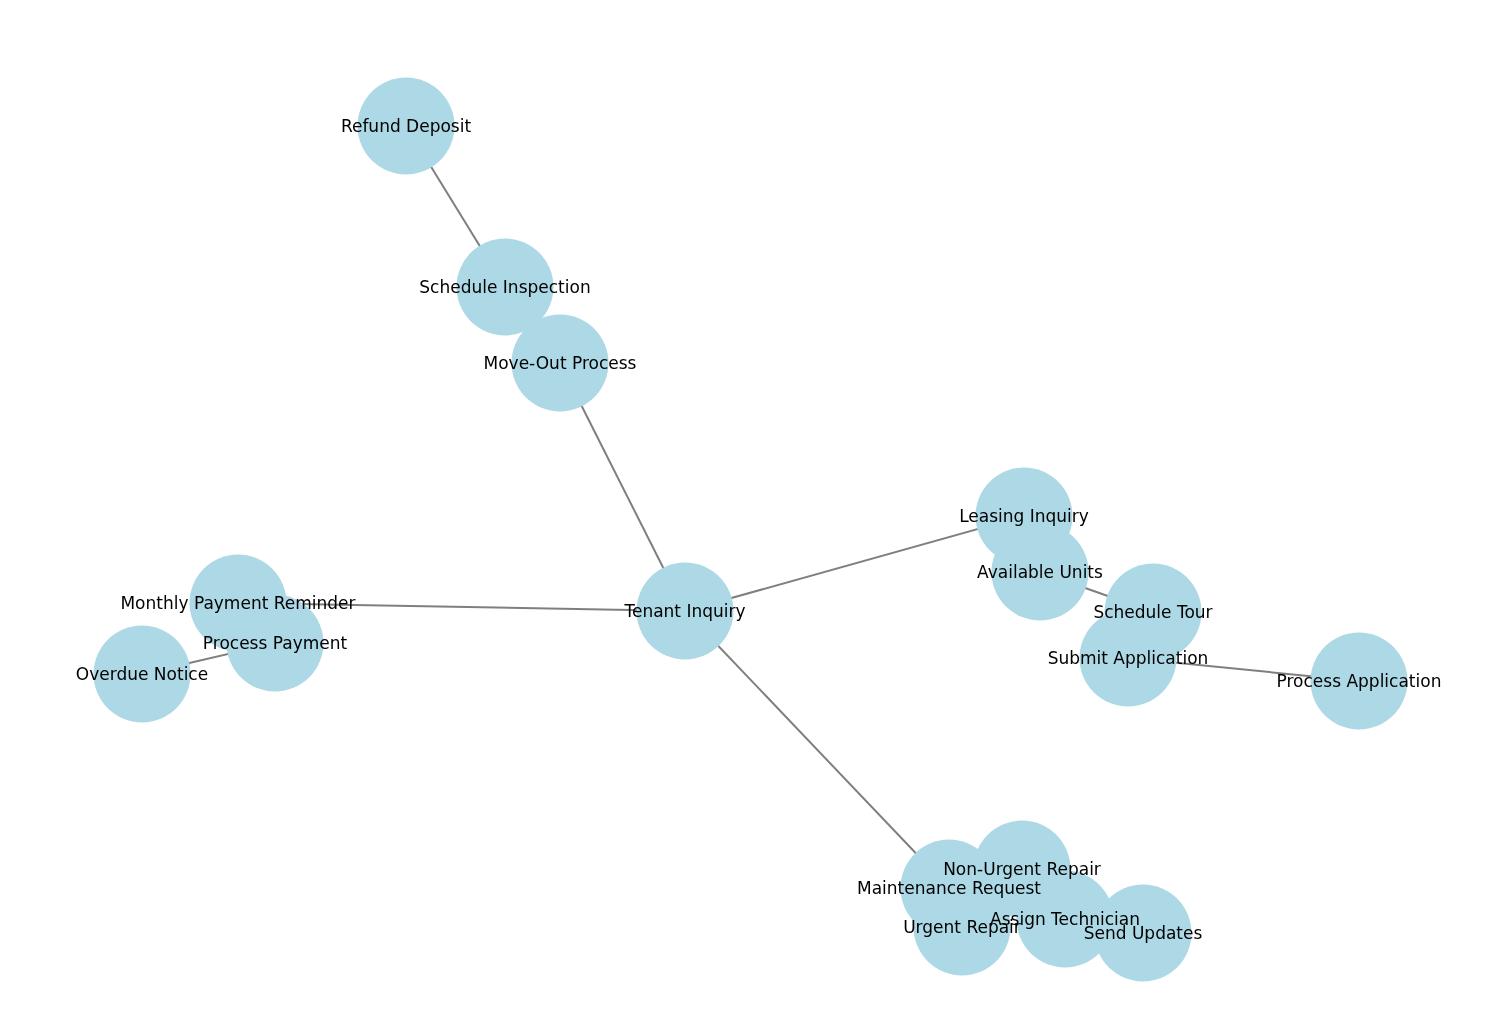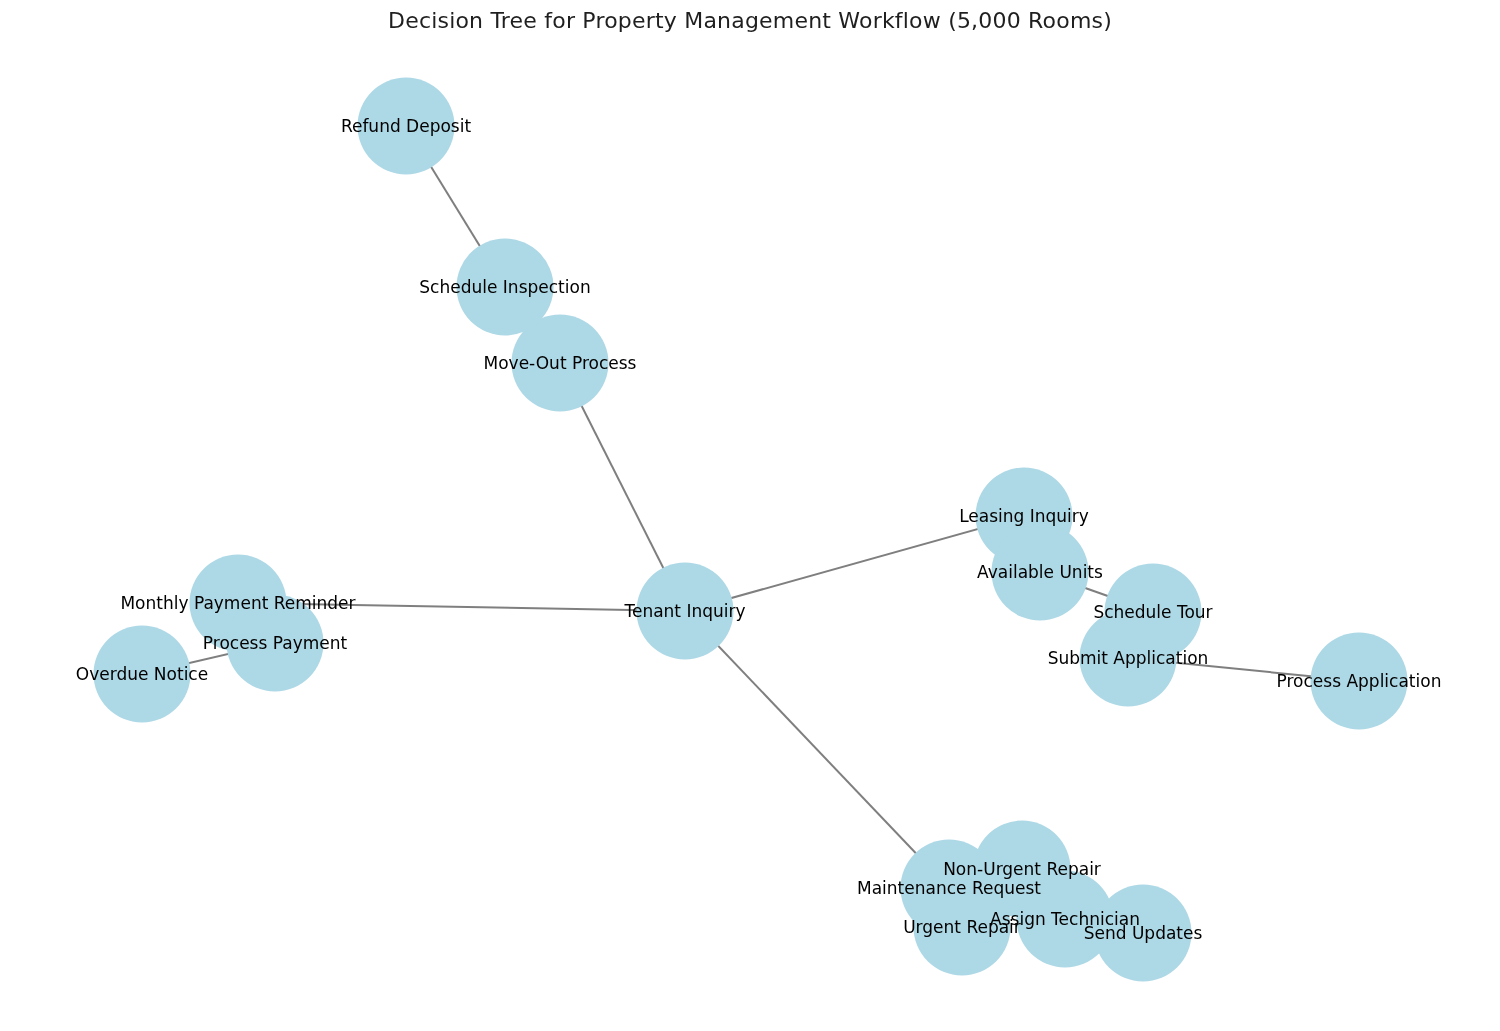--- a/index.html
+++ b/index.html
@@ -32,21 +32,20 @@
     top: 0;
   }
   svg.graph text {
     font-family: "DejaVu Sans", sans-serif;
   }
 </style>
 </head>
 <body>
 
 <div class="figure">
-  <div class="chart-title" style="color: rgb(31, 31, 31);">Decision Tree for Property Management Workflow (5,000 Rooms)</div>
   <svg class="graph" width="1500" height="1031" viewBox="0 0 1500 1031" xmlns="http://www.w3.org/2000/svg">
     <g>
         <line x1="685" y1="611" x2="560" y2="363" stroke="#7f7f7f" stroke-width="2"></line>
         <line x1="560" y1="363" x2="505" y2="287" stroke="#7f7f7f" stroke-width="2"></line>
         <line x1="505" y1="287" x2="406" y2="126" stroke="#7f7f7f" stroke-width="2"></line>
         <line x1="685" y1="611" x2="1024" y2="516" stroke="#7f7f7f" stroke-width="2"></line>
         <line x1="1024" y1="516" x2="1040" y2="572" stroke="#7f7f7f" stroke-width="2"></line>
         <line x1="1040" y1="572" x2="1153" y2="612" stroke="#7f7f7f" stroke-width="2"></line>
         <line x1="1153" y1="612" x2="1128" y2="658" stroke="#7f7f7f" stroke-width="2"></line>
         <line x1="1128" y1="658" x2="1359" y2="681" stroke="#7f7f7f" stroke-width="2"></line>

